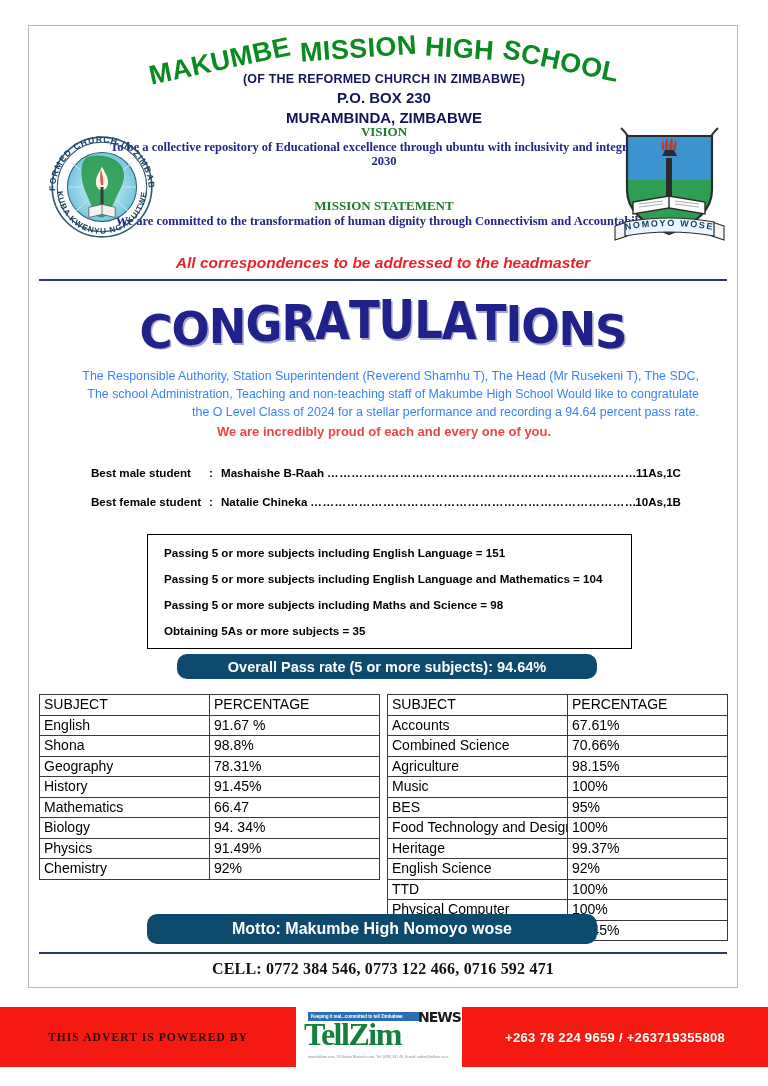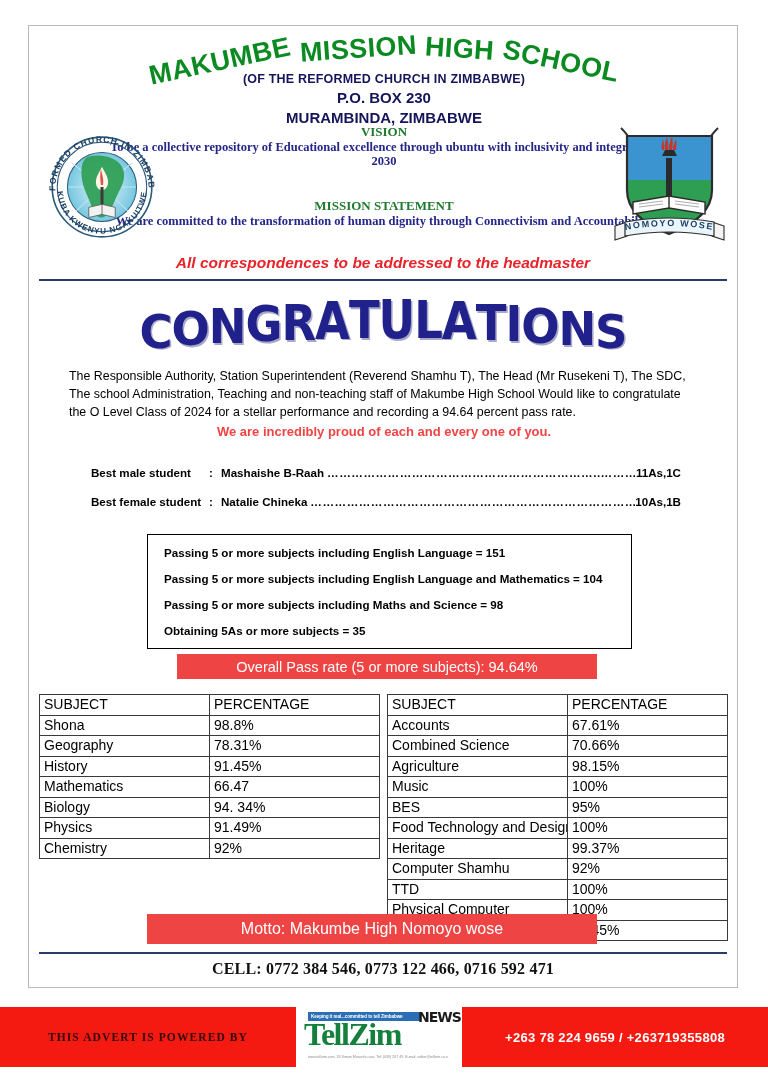--- a/index.html
+++ b/index.html
@@ -70,22 +70,22 @@
     font-family:"DejaVu Sans", sans-serif;
     font-weight:bold;font-size:45px;color:#21218c;
     letter-spacing:-1px;line-height:1;
     white-space:nowrap;
     text-shadow:1.5px 1.5px 0 #a8a8c8;
   }
   .congrats span{display:inline-block;transform-origin:center bottom;}
 
   
   .para{
-    position:absolute;left:40px;top:342px;width:630px;text-align:left;
-    font-size:12.4px;line-height:1.45;color:#000000;
+    position:absolute;left:40px;top:342px;width:630px;text-align:right;
+    font-size:12.4px;line-height:1.45;color:#3b82f6;
   }
   .proud{
     position:absolute;left:40px;top:398px;width:630px;text-align:center;
     font-size:13px;font-weight:bold;color:#ef4444;
   }
 
   
   .students{position:absolute;left:62px;top:440px;width:590px;}
   .stu-row{
     display:flex;align-items:baseline;font-size:11.6px;font-weight:bold;
@@ -101,22 +101,22 @@
   
   .stats{
     position:absolute;left:118px;top:508px;width:485px;
     border:1.5px solid #000;padding:11px 16px 9px 16px;box-sizing:border-box;
   }
   .stat-line{font-size:11.6px;font-weight:bold;color:#000;margin-bottom:13px;}
   .stat-line:last-child{margin-bottom:2px;}
 
   
   .banner{
-    position:absolute;background:#ef4444;color:#fff;font-weight:normal;
-    display:flex;align-items:center;justify-content:center;
+    position:absolute;background:#0c4a6e;color:#fff;font-weight:bold;
+    display:flex;align-items:center;justify-content:center;border-radius:10px;
   }
   .banner-overall{left:148px;top:628px;width:420px;height:25px;font-size:14.5px;}
   .banner-motto{left:118px;top:888px;width:450px;height:30px;font-size:16px;}
 
   
   .tbl{
     position:absolute;border-collapse:collapse;font-size:11px;color:#000;
     table-layout:fixed;
   }
   .tbl td{
@@ -320,20 +320,24 @@
     <colgroup>
         <col class="c1">
         <col class="c2">
       </colgroup>
     <tbody id="tbody-left">
         <tr>
           <td>SUBJECT</td>
           <td>PERCENTAGE</td>
         </tr>
         <tr>
+          <td>English</td>
+          <td>91.67 %</td>
+        </tr>
+        <tr>
           <td>Shona</td>
           <td>98.8%</td>
         </tr>
         <tr>
           <td>Geography</td>
           <td>78.31%</td>
         </tr>
         <tr>
           <td>History</td>
           <td>91.45%</td>
@@ -389,21 +393,21 @@
         </tr>
         <tr>
           <td>Food Technology and Design</td>
           <td>100%</td>
         </tr>
         <tr>
           <td>Heritage</td>
           <td>99.37%</td>
         </tr>
         <tr>
-          <td>Computer Shamhu</td>
+          <td>English Science</td>
           <td>92%</td>
         </tr>
         <tr>
           <td>TTD</td>
           <td>100%</td>
         </tr>
         <tr class="row-shift1">
           <td>Physical Computer</td>
           <td>100%</td>
         </tr>

